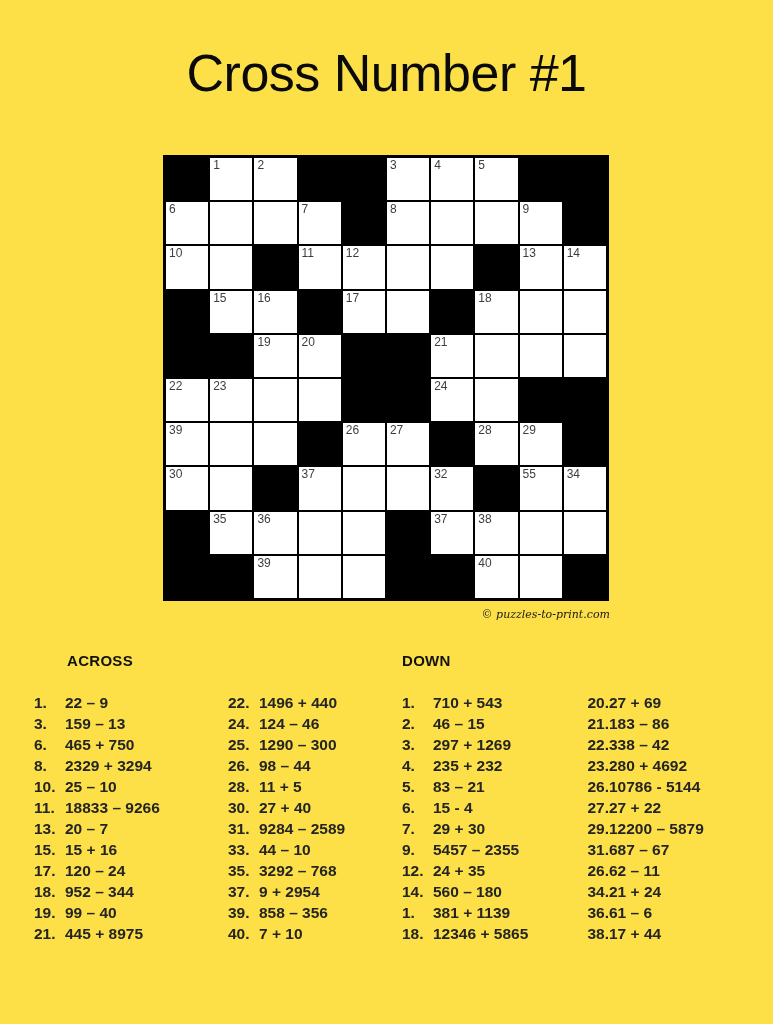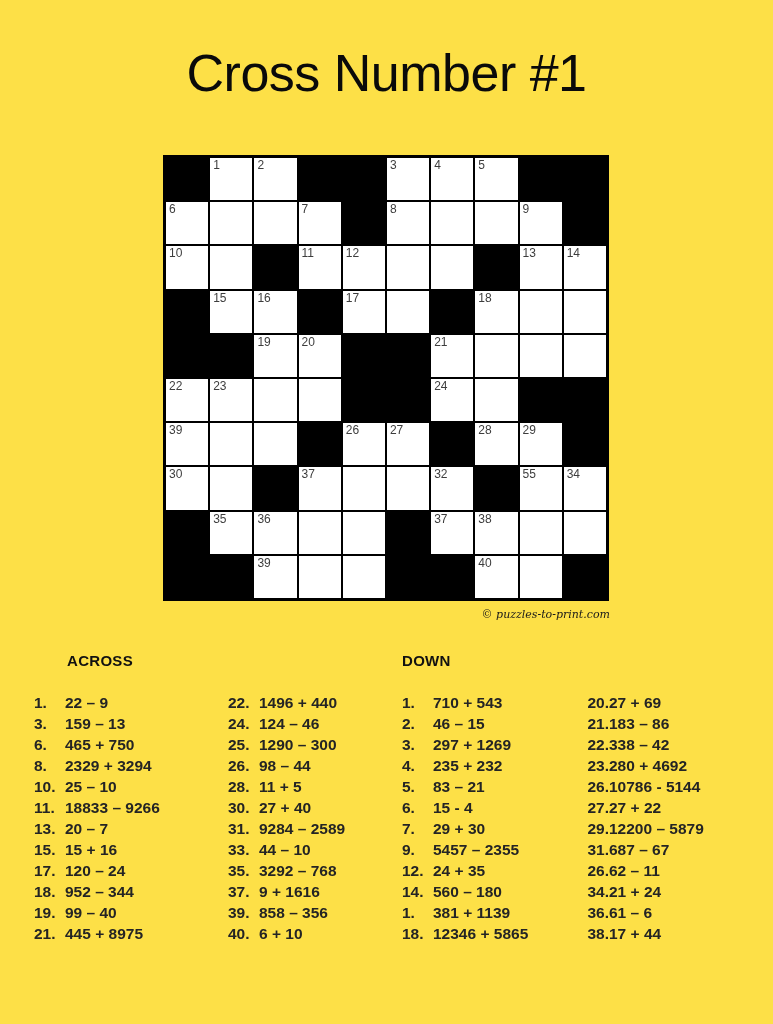--- a/index.html
+++ b/index.html
@@ -321,29 +321,29 @@
       <div class="clue">
         <span class="cnum">33.</span>
         <span class="cexpr">44 – 10</span>
       </div>
       <div class="clue">
         <span class="cnum">35.</span>
         <span class="cexpr">3292 – 768</span>
       </div>
       <div class="clue">
         <span class="cnum">37.</span>
-        <span class="cexpr">9 + 1616</span>
+        <span class="cexpr">9 + 2954</span>
       </div>
       <div class="clue">
         <span class="cnum">39.</span>
         <span class="cexpr">858 – 356</span>
       </div>
       <div class="clue">
         <span class="cnum">40.</span>
-        <span class="cexpr">6 + 10</span>
+        <span class="cexpr">7 + 10</span>
       </div>
     </div>
   <div class="clue-col col-d1">
       <div class="clue">
         <span class="cnum">1.</span>
         <span class="cexpr">710 + 543</span>
       </div>
       <div class="clue">
         <span class="cnum">2.</span>
         <span class="cexpr">46 – 15</span>

